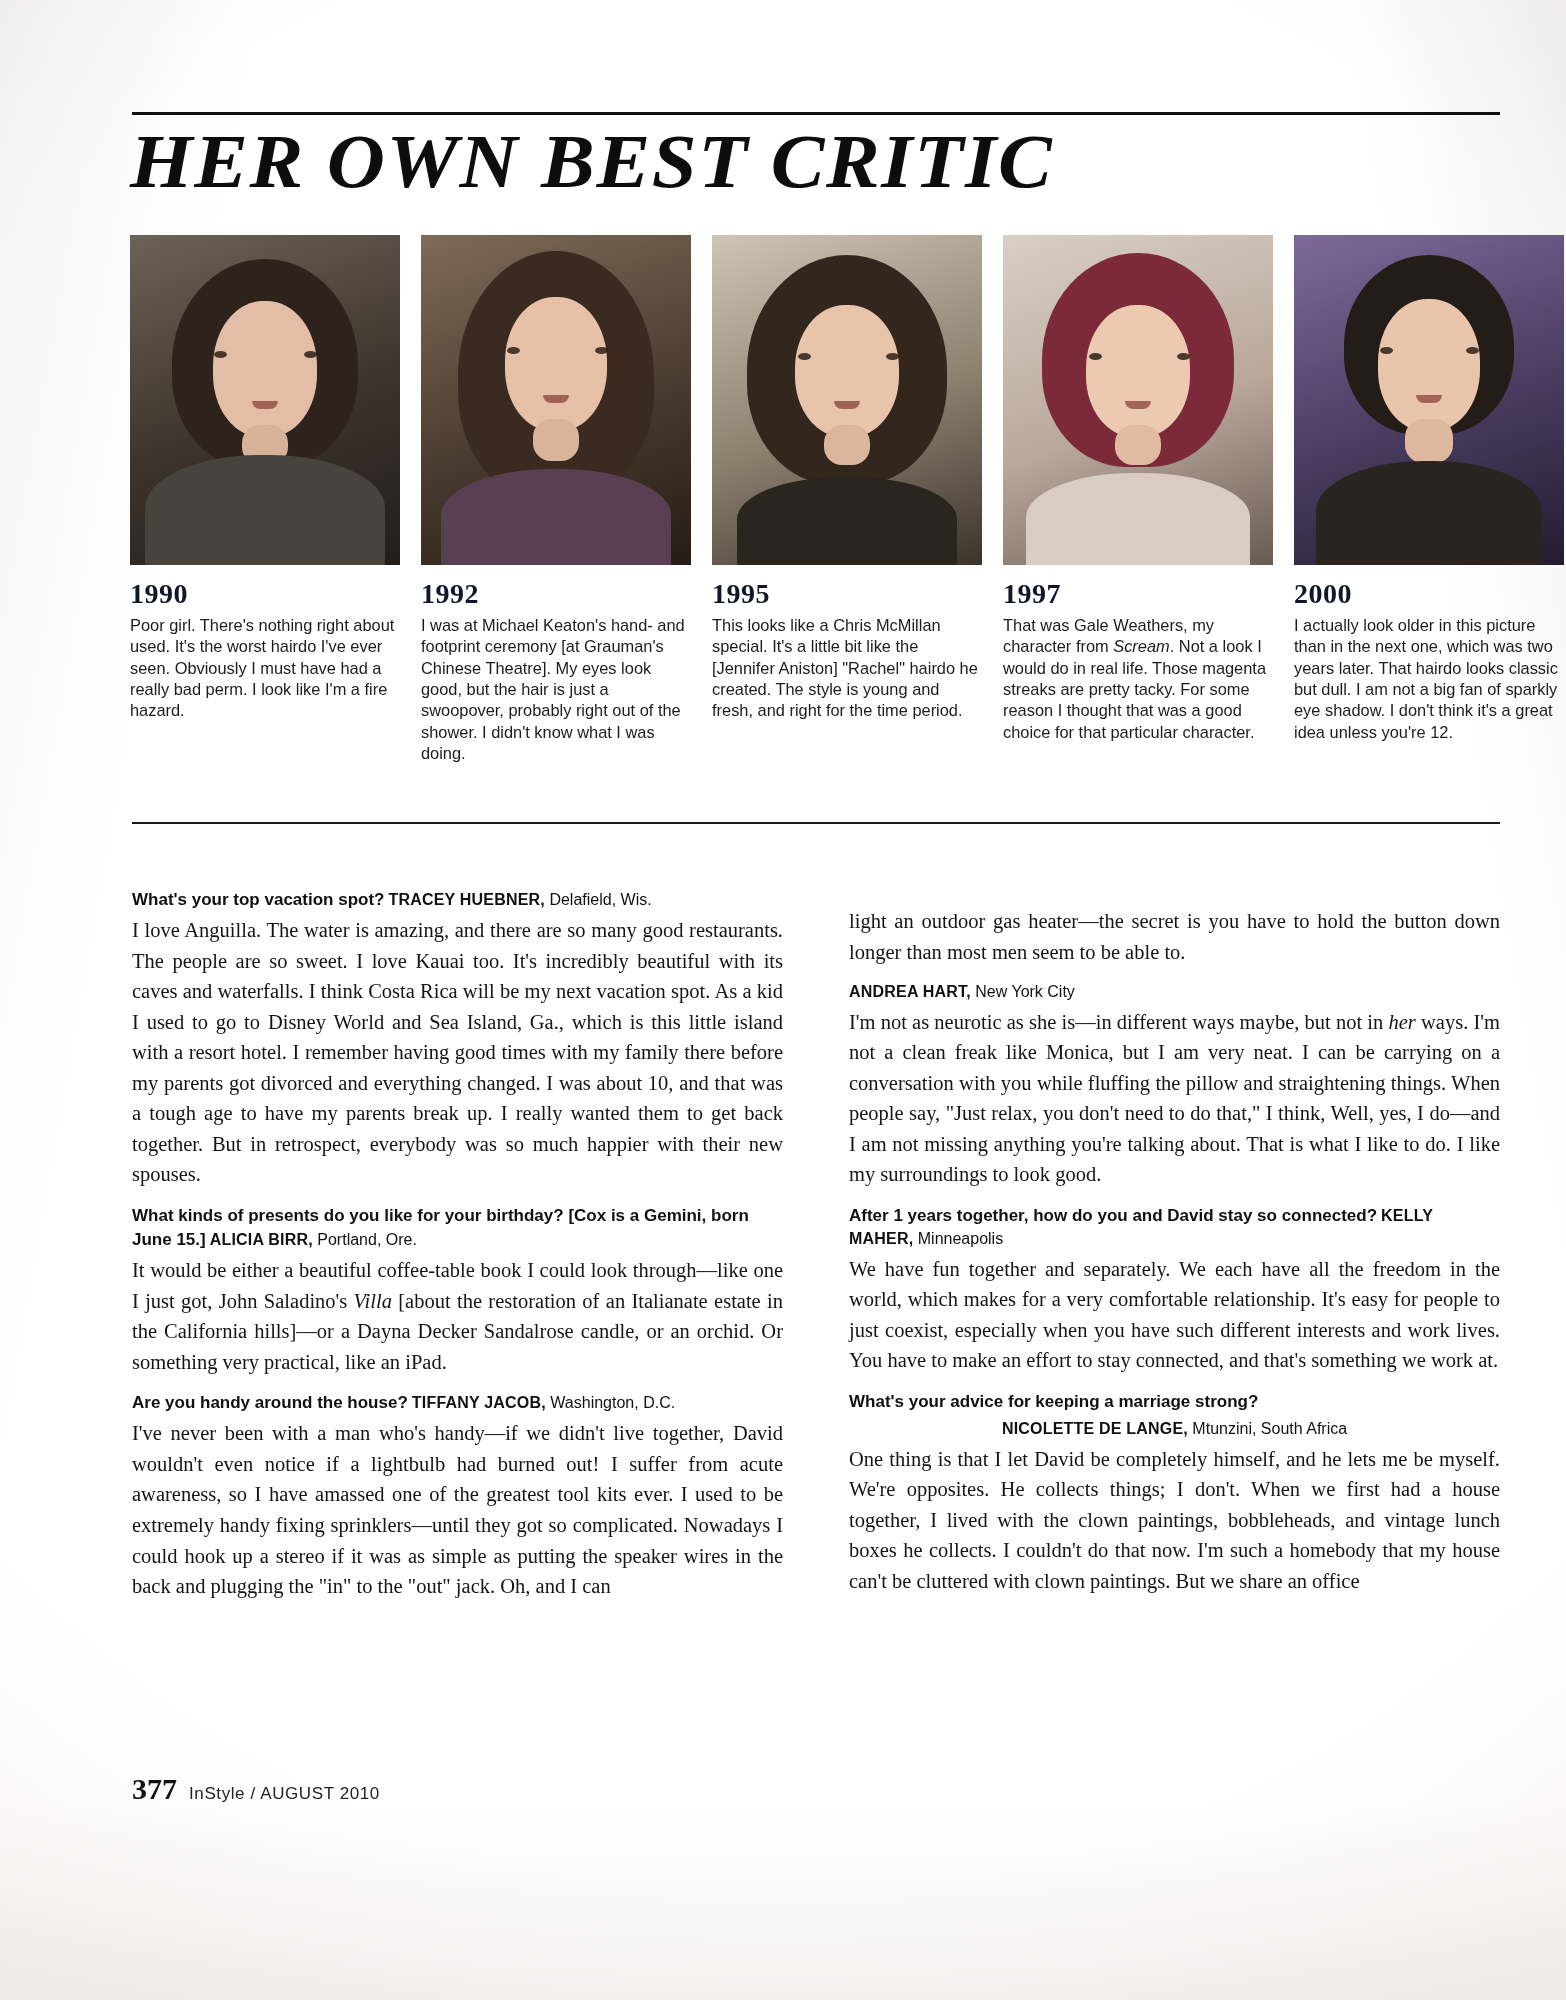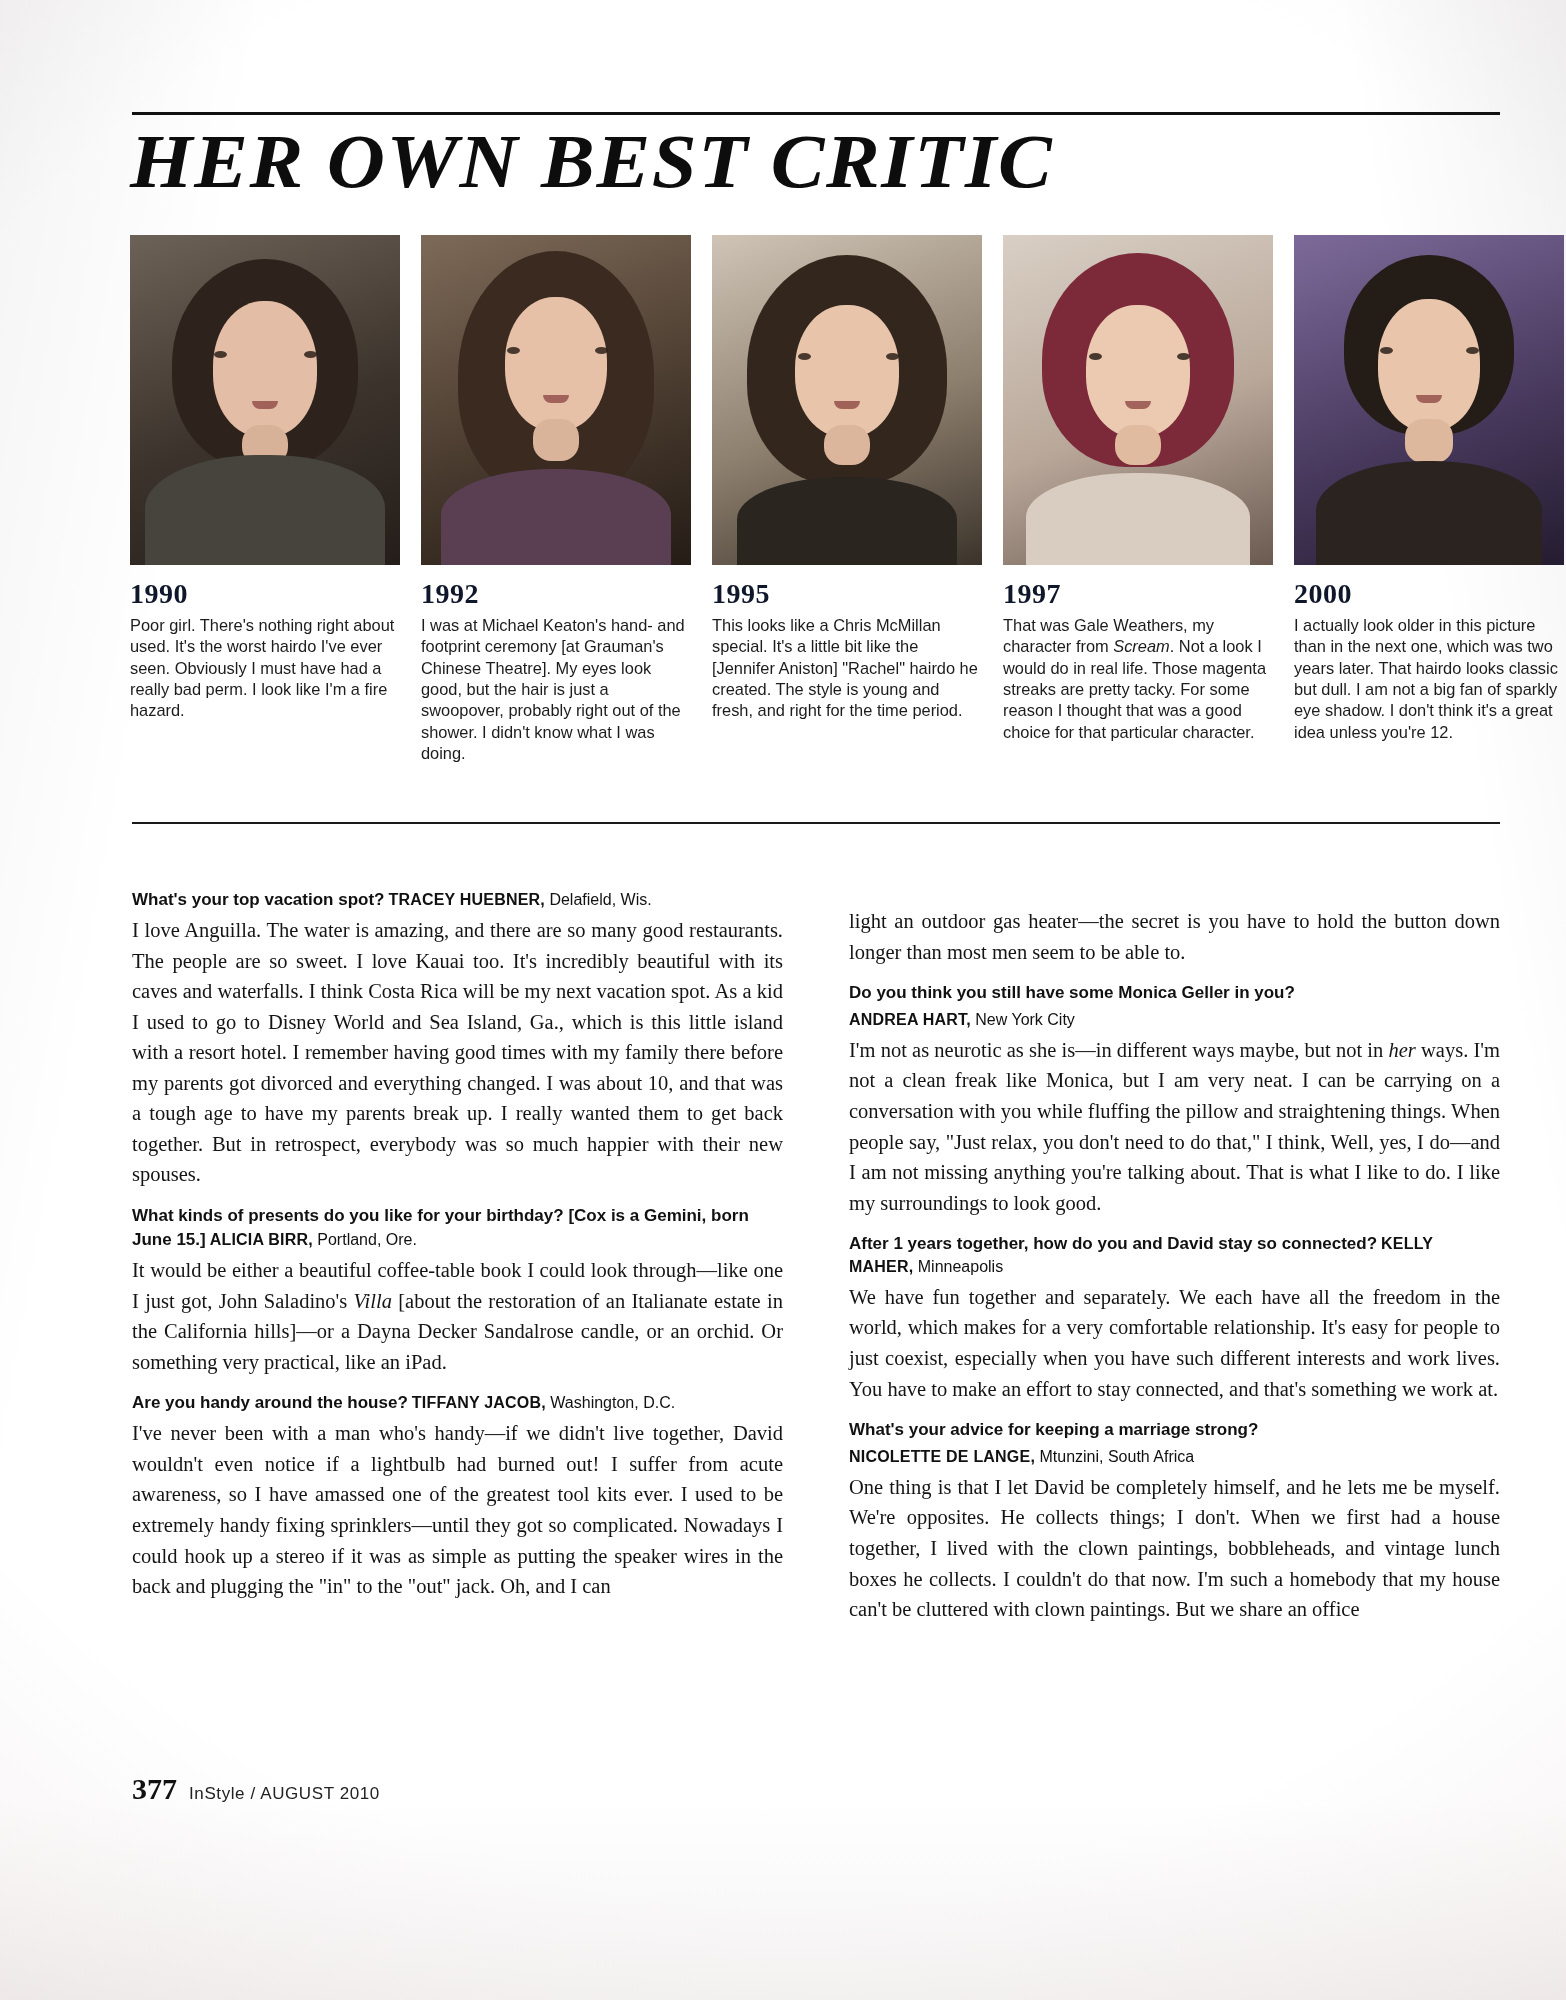--- a/index.html
+++ b/index.html
@@ -357,42 +357,39 @@
         <div class="a">I've never been with a man who's handy—if we didn't live together, David wouldn't even notice if a lightbulb had burned out! I suffer from acute awareness, so I have amassed one of the greatest tool kits ever. I used to be extremely handy fixing sprinklers—until they got so complicated. Nowadays I could hook up a stereo if it was as simple as putting the speaker wires in the back and plugging the "in" to the "out" jack. Oh, and I can</div>
       </div>
 
     </div>
 
     <div class="col">
 
       <div class="a" style="margin-top:18px;">light an outdoor gas heater—the secret is you have to hold the button down longer than most men seem to be able to.</div>
 
       <div class="qblock">
-        <div>
-          <span class="q">Do you think you still have some Monica Geller in you?</span>
-        </div>
         <div style="margin-top:4px;">
           <span class="attrib"><span class="name">ANDREA HART,</span><span> New York City</span></span>
         </div>
         <div class="a"><span>I'm not as neurotic as she is—in different ways maybe, but not in </span><i>her</i><span> ways. I'm not a clean freak like Monica, but I am very neat. I can be carrying on a conversation with you while fluffing the pillow and straightening things. When people say, "Just relax, you don't need to do that," I think, Well, yes, I do—and I am not missing anything you're talking about. That is what I like to do. I like my surroundings to look good.</span></div>
       </div>
 
       <div class="qblock">
         <div>
           <span class="q">After 1 years together, how do you and David stay so connected?</span>
           <span class="attrib"><span class="name">KELLY MAHER,</span><span> Minneapolis</span></span>
         </div>
         <div class="a">We have fun together and separately. We each have all the freedom in the world, which makes for a very comfortable relationship. It's easy for people to just coexist, especially when you have such different interests and work lives. You have to make an effort to stay connected, and that's something we work at.</div>
       </div>
 
       <div class="qblock">
         <div>
           <span class="q">What's your advice for keeping a marriage strong?</span>
         </div>
-        <div style="margin-top:4px;">
+        <div style="margin-top:4px;text-align:center;">
           <span class="attrib"><span class="name">NICOLETTE DE LANGE,</span><span> Mtunzini, South Africa</span></span>
         </div>
         <div class="a">One thing is that I let David be completely himself, and he lets me be myself. We're opposites. He collects things; I don't. When we first had a house together, I lived with the clown paintings, bobbleheads, and vintage lunch boxes he collects. I couldn't do that now. I'm such a homebody that my house can't be cluttered with clown paintings. But we share an office</div>
       </div>
 
     </div>
   </div>
 
   <div class="footer">
     <div class="folio">377</div>

